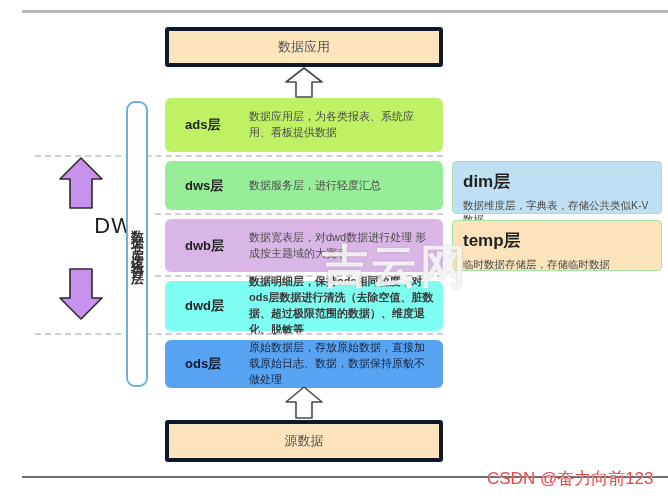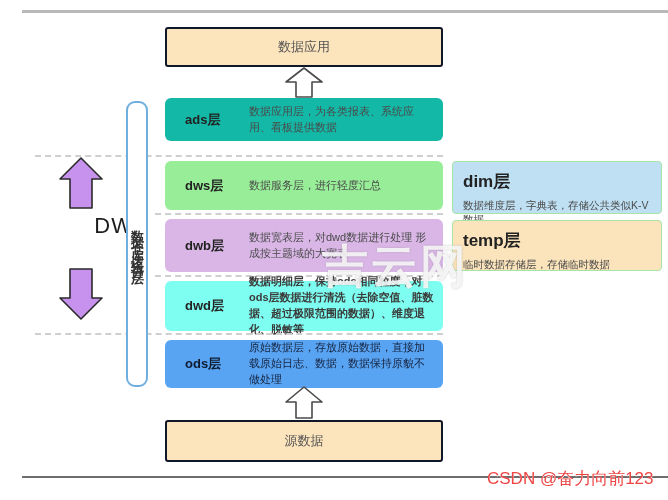--- a/index.html
+++ b/index.html
@@ -6,35 +6,35 @@
   #stage{
     position:relative;width:668px;height:500px;background:#ffffff;
     font-family:"Liberation Sans","DejaVu Sans",sans-serif;overflow:hidden;
   }
   .rule{position:absolute;height:3px;}
   #top-rule{left:22px;right:0;top:10px;background:#b9b9b9;}
   #bottom-rule{left:22px;right:0;top:476px;background:#6e6e6e;height:2px;}
 
   .cream-box{
     position:absolute;left:165px;width:278px;box-sizing:border-box;
-    background:#fce4bc;border:2px solid #0f172a;border-radius:3px;
+    background:#fce4bc;border:4px solid #0f172a;border-radius:3px;
     display:flex;align-items:center;justify-content:center;
     font-size:13px;color:#555;
   }
   #app-box{top:27px;height:40px;}
   #src-box{top:420px;height:42px;}
 
   .layer{
     position:absolute;left:165px;width:278px;box-sizing:border-box;
     border-radius:6px;display:flex;align-items:center;gap:12px;
     padding:4px 8px 4px 20px;
   }
   .layer .lname{font-weight:bold;font-size:13px;width:52px;flex-shrink:0;color:#222;}
   .layer .ldesc{font-size:11px;line-height:1.45;color:#4a4a4a;}
-  #layer-ads{top:98px;height:43px;background:#14b8a6;align-items:center;}
+  #layer-ads{top:98px;height:54px;background:#bef264;align-items:center;}
   #layer-dws{top:161px;height:49px;background:#98ee98;}
   #layer-dwb{top:219px;height:53px;background:#d9b6e6;}
   #layer-dwd{top:281px;height:50px;background:#7efef1;}
   #layer-dwd .ldesc{color:#3a3a3a;font-weight:bold;}
   #layer-ods{top:340px;height:48px;background:#58a3f2;}
   #layer-ods .ldesc{color:#16243f;}
   #layer-ods .lname{color:#0e1a30;}
 
   .dash{position:absolute;border-top:2px dashed #cfcfcf;}
   #dash-1{top:155px;left:35px;width:408px;}

